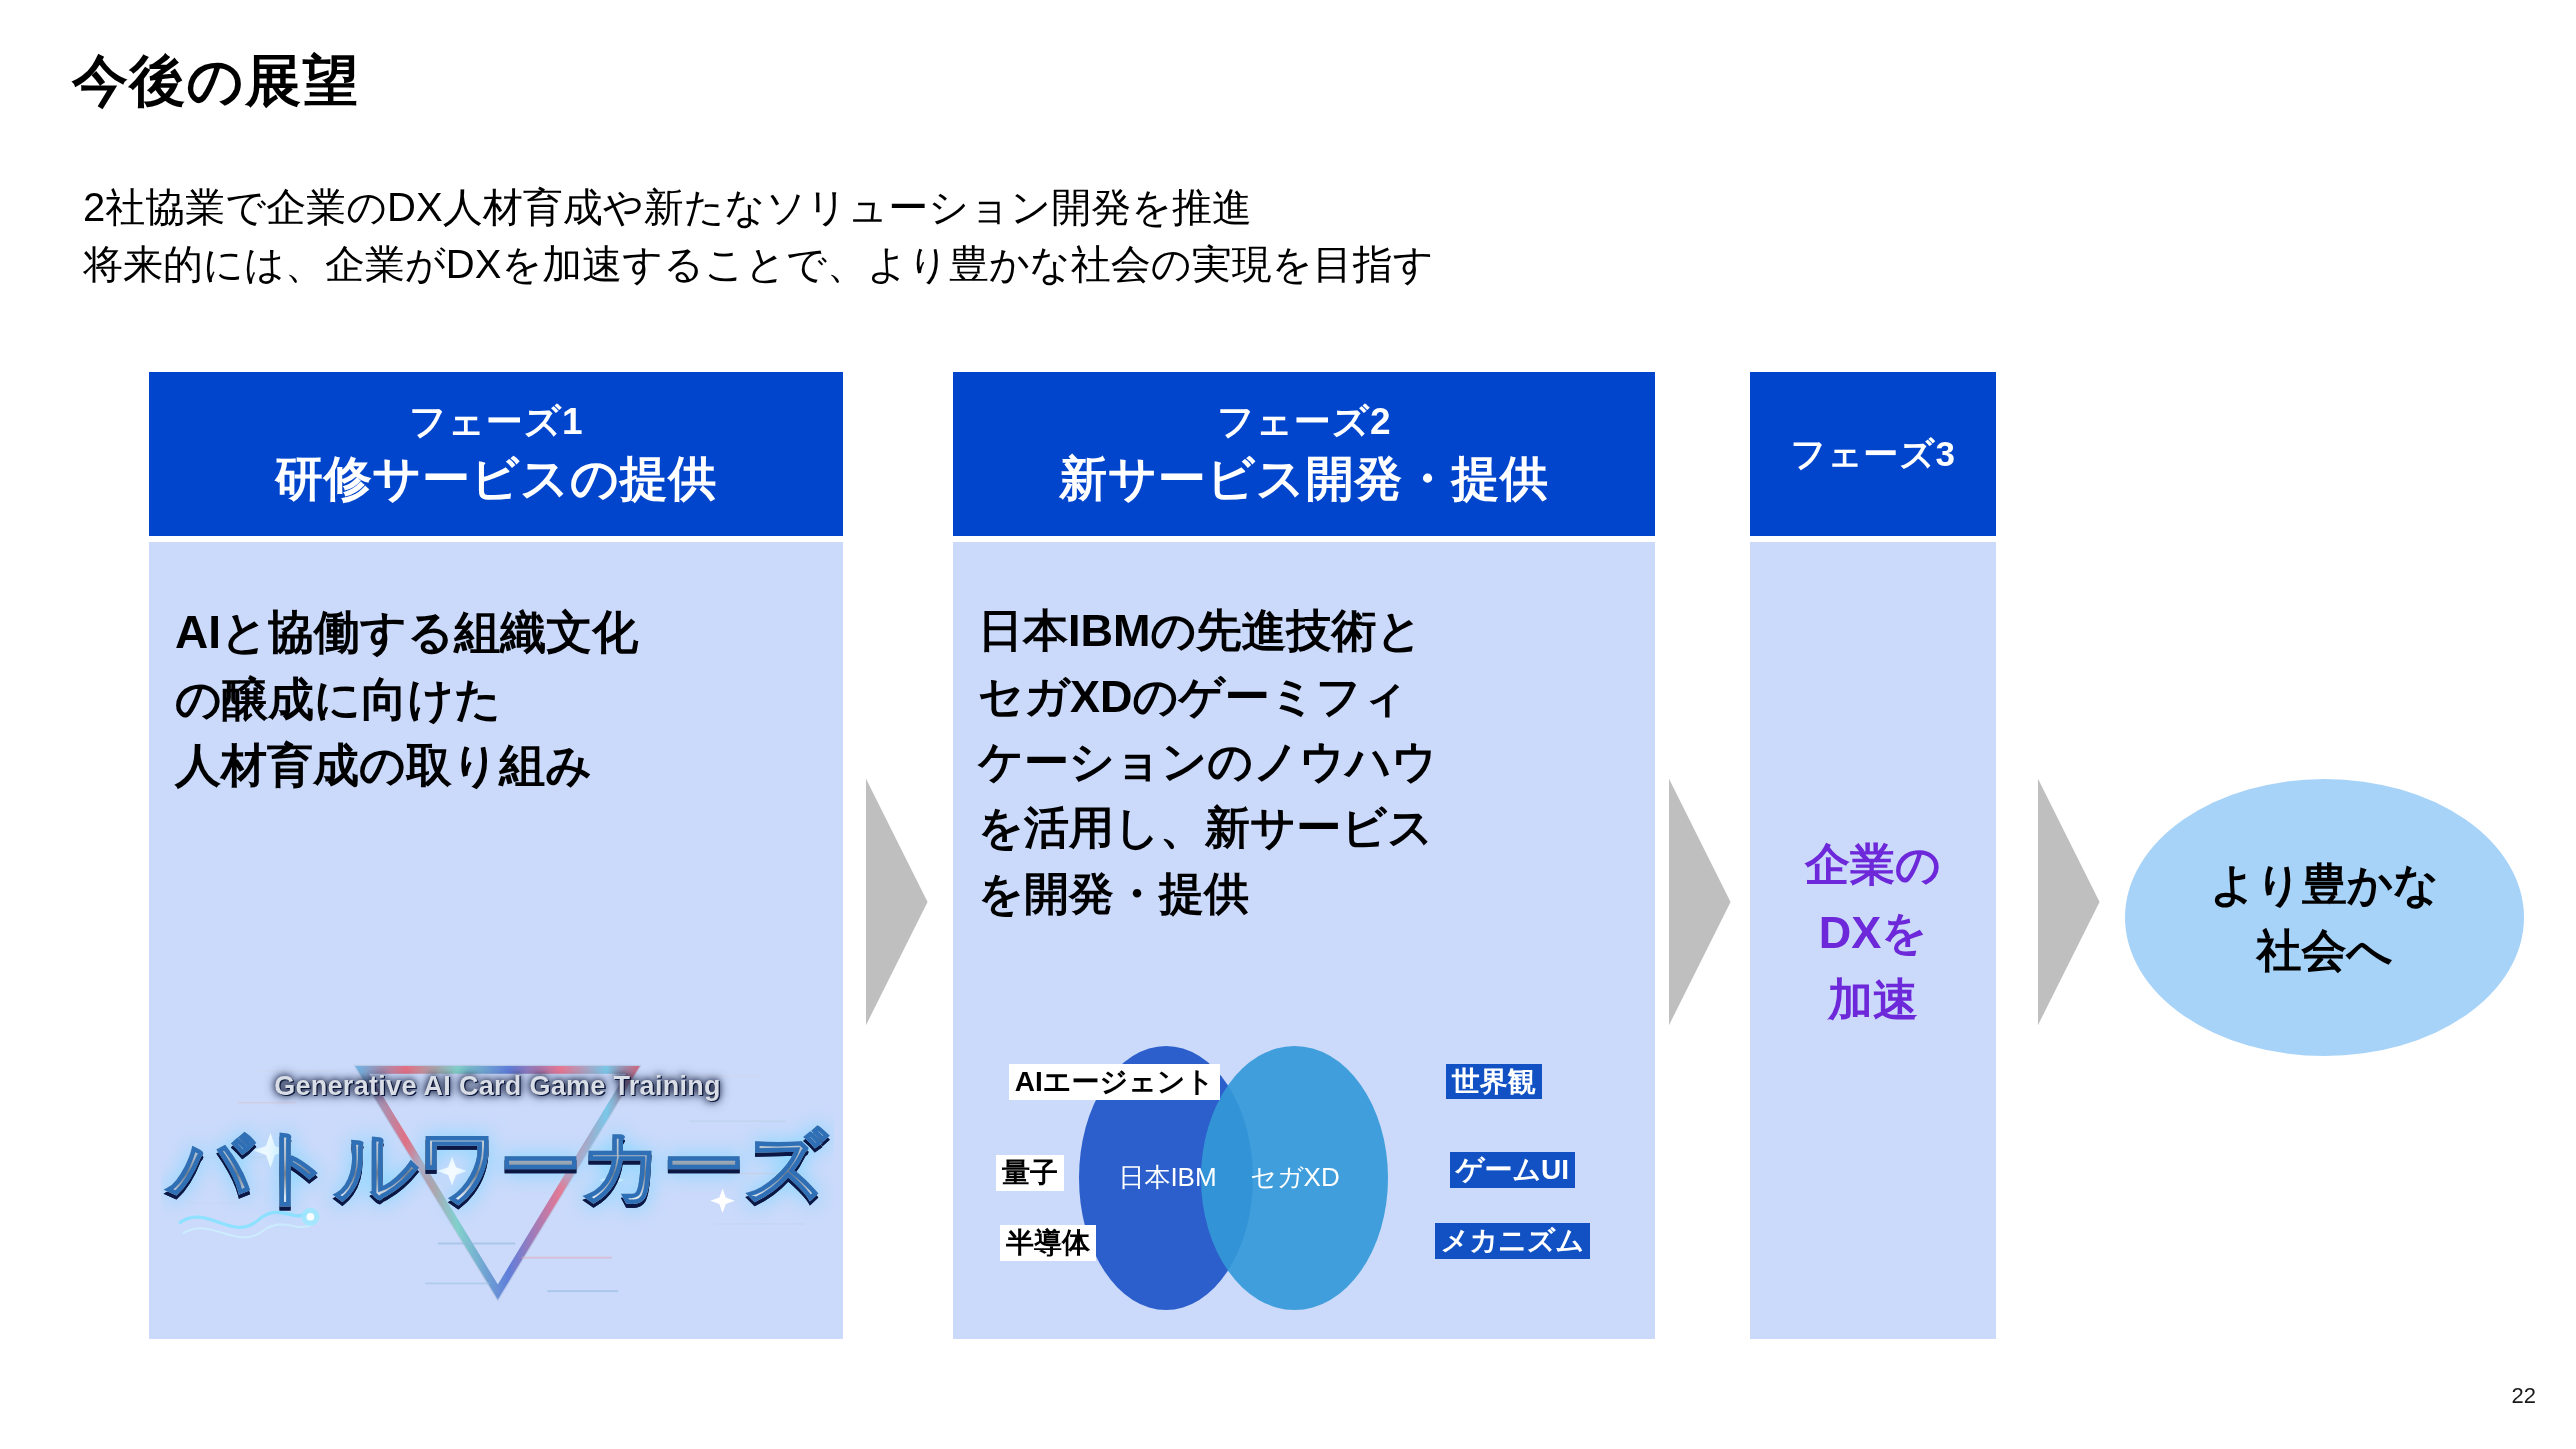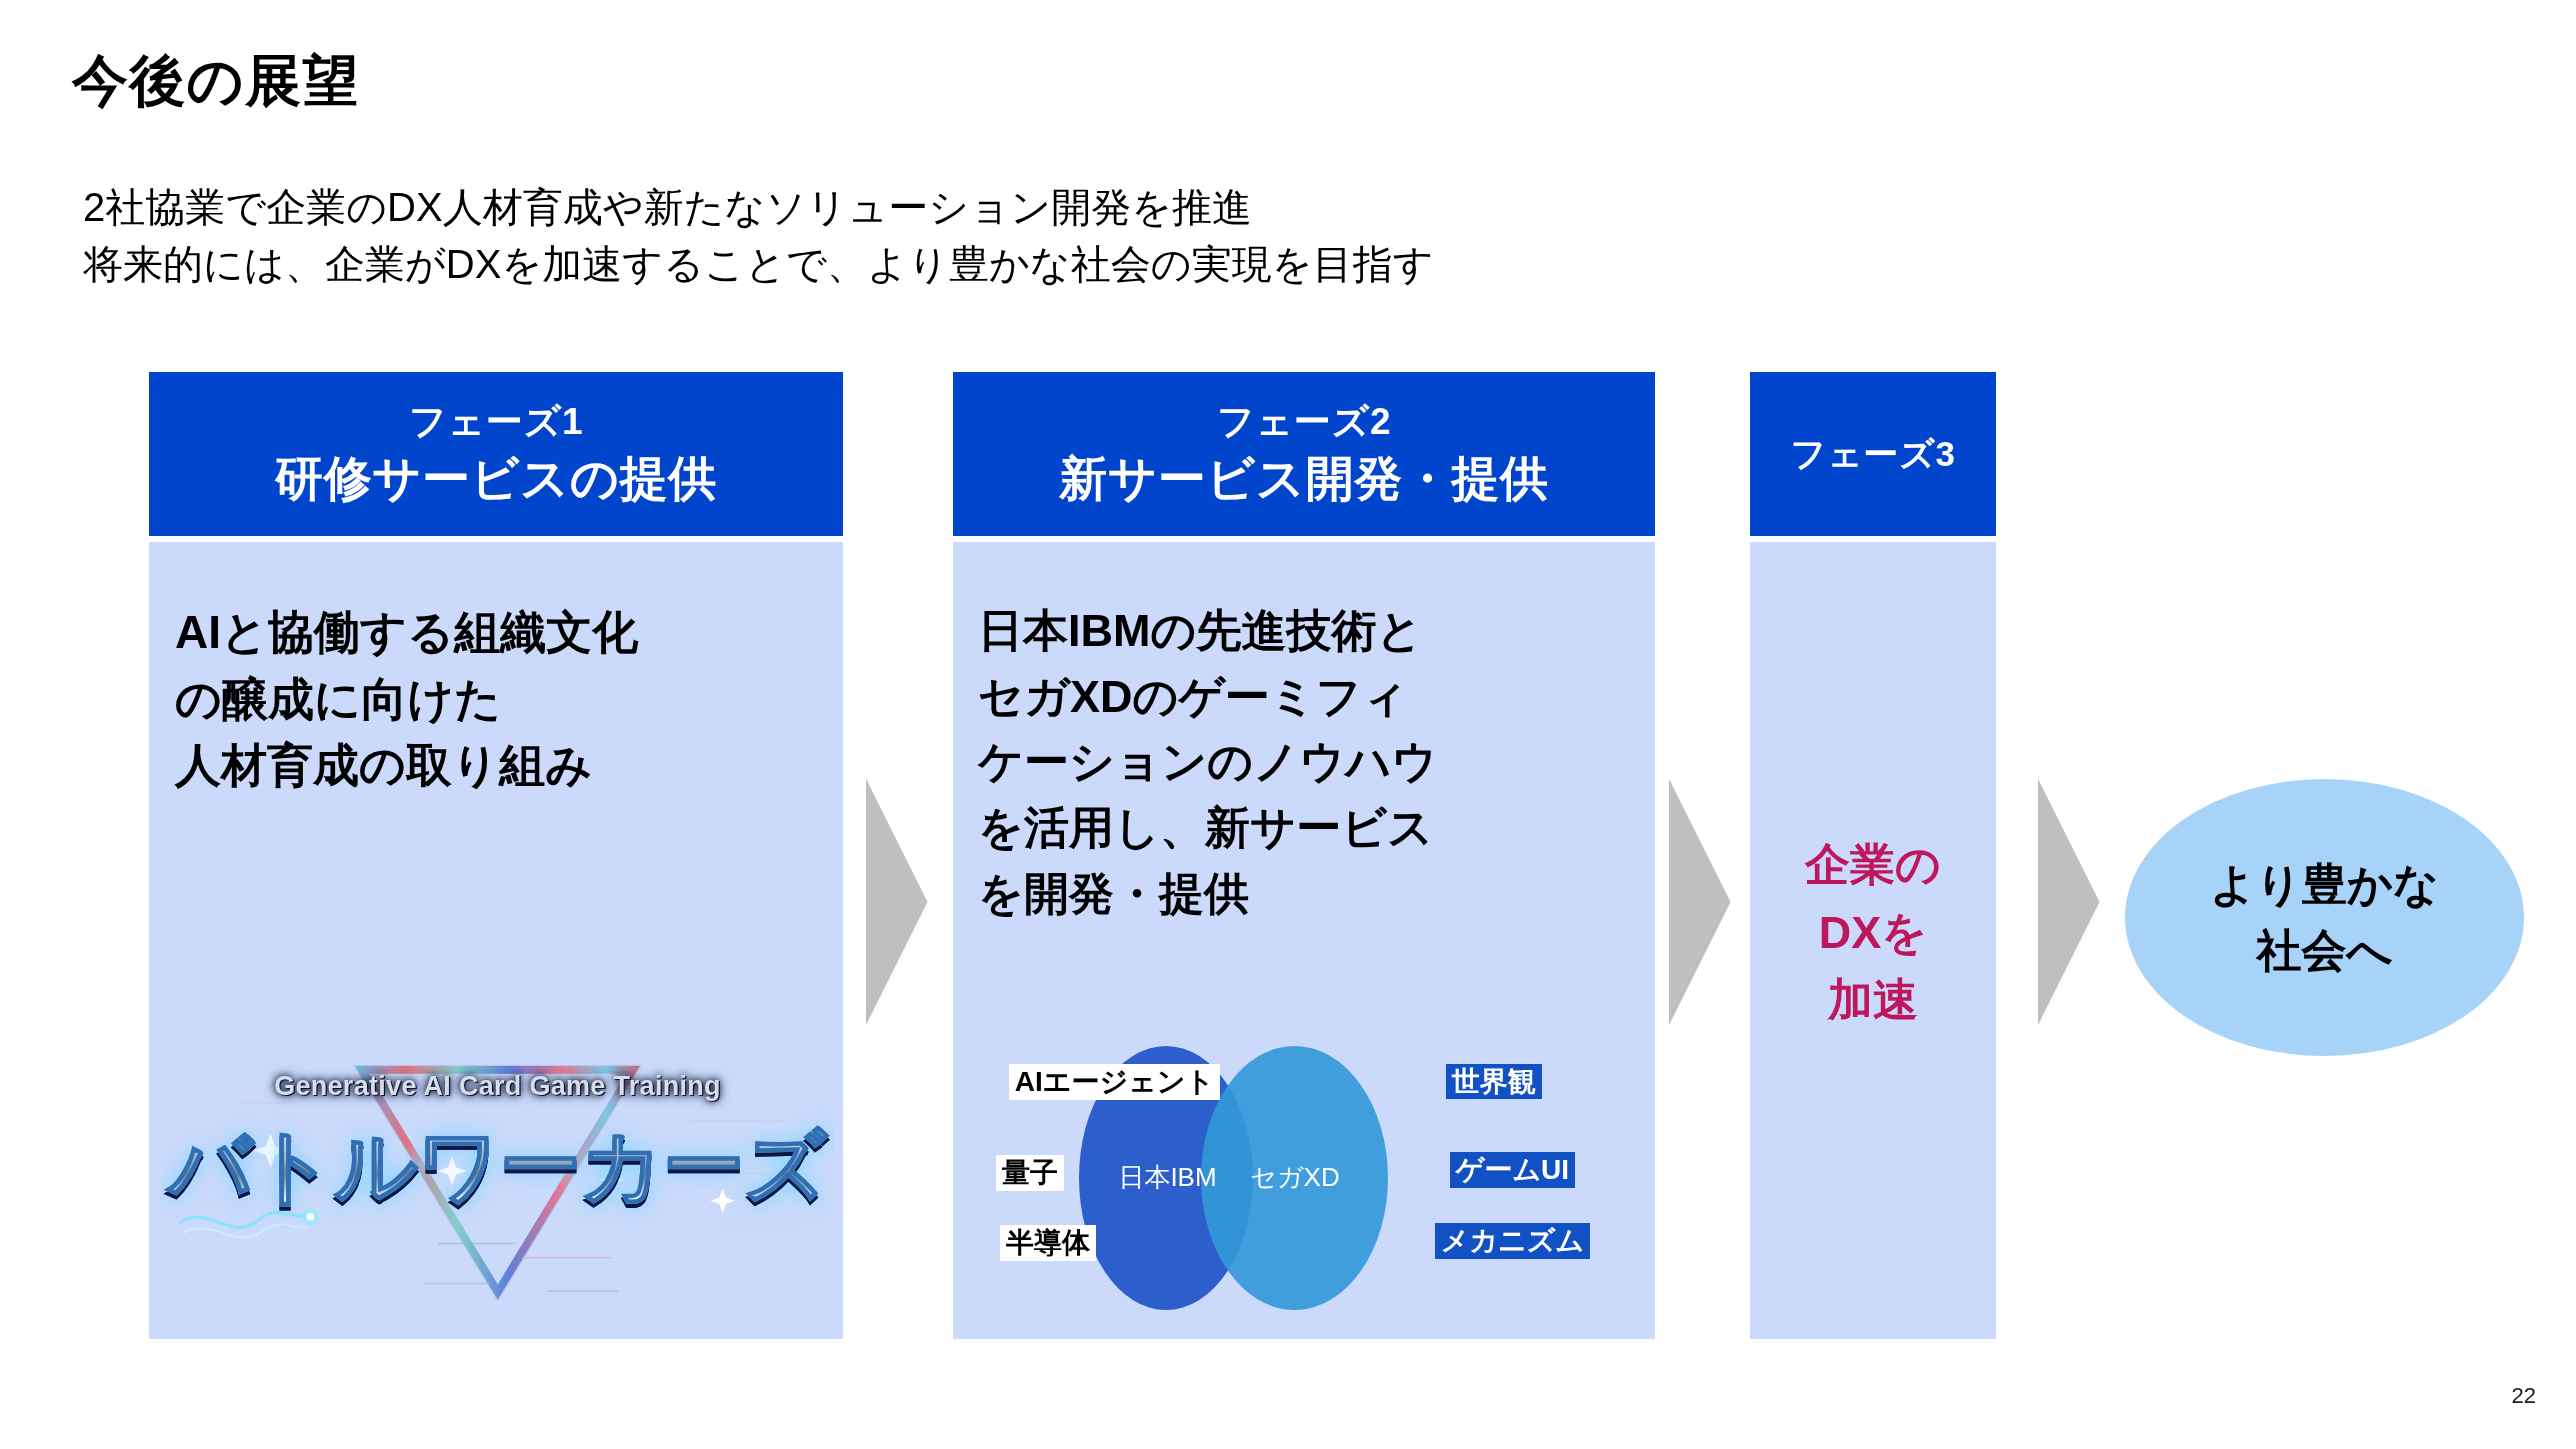--- a/index.html
+++ b/index.html
@@ -53,21 +53,21 @@
     position:absolute;left:978px;top:598px;width:663px;
     font-size:45px;font-weight:700;line-height:1.46;color:#000;
   }
 
   
   #phase3-header{left:1750px;top:372px;width:246px;height:164px;}
   #phase3-header .ph-top{font-size:35px;}
   #phase3-body{left:1750px;top:542px;width:246px;height:797px;}
   #phase3-text{
     position:absolute;left:1750px;top:831px;width:246px;
-    text-align:center;font-size:45px;font-weight:700;line-height:1.5;color:#be185d;
+    text-align:center;font-size:45px;font-weight:700;line-height:1.5;color:#6d28d9;
   }
 
   
   .arrow{position:absolute;}
 
   
   #goal-ellipse{
     position:absolute;left:2125px;top:779px;width:399px;height:277px;
     background:#A8D3F8;border-radius:50%;
     display:flex;flex-direction:column;align-items:center;justify-content:center;

